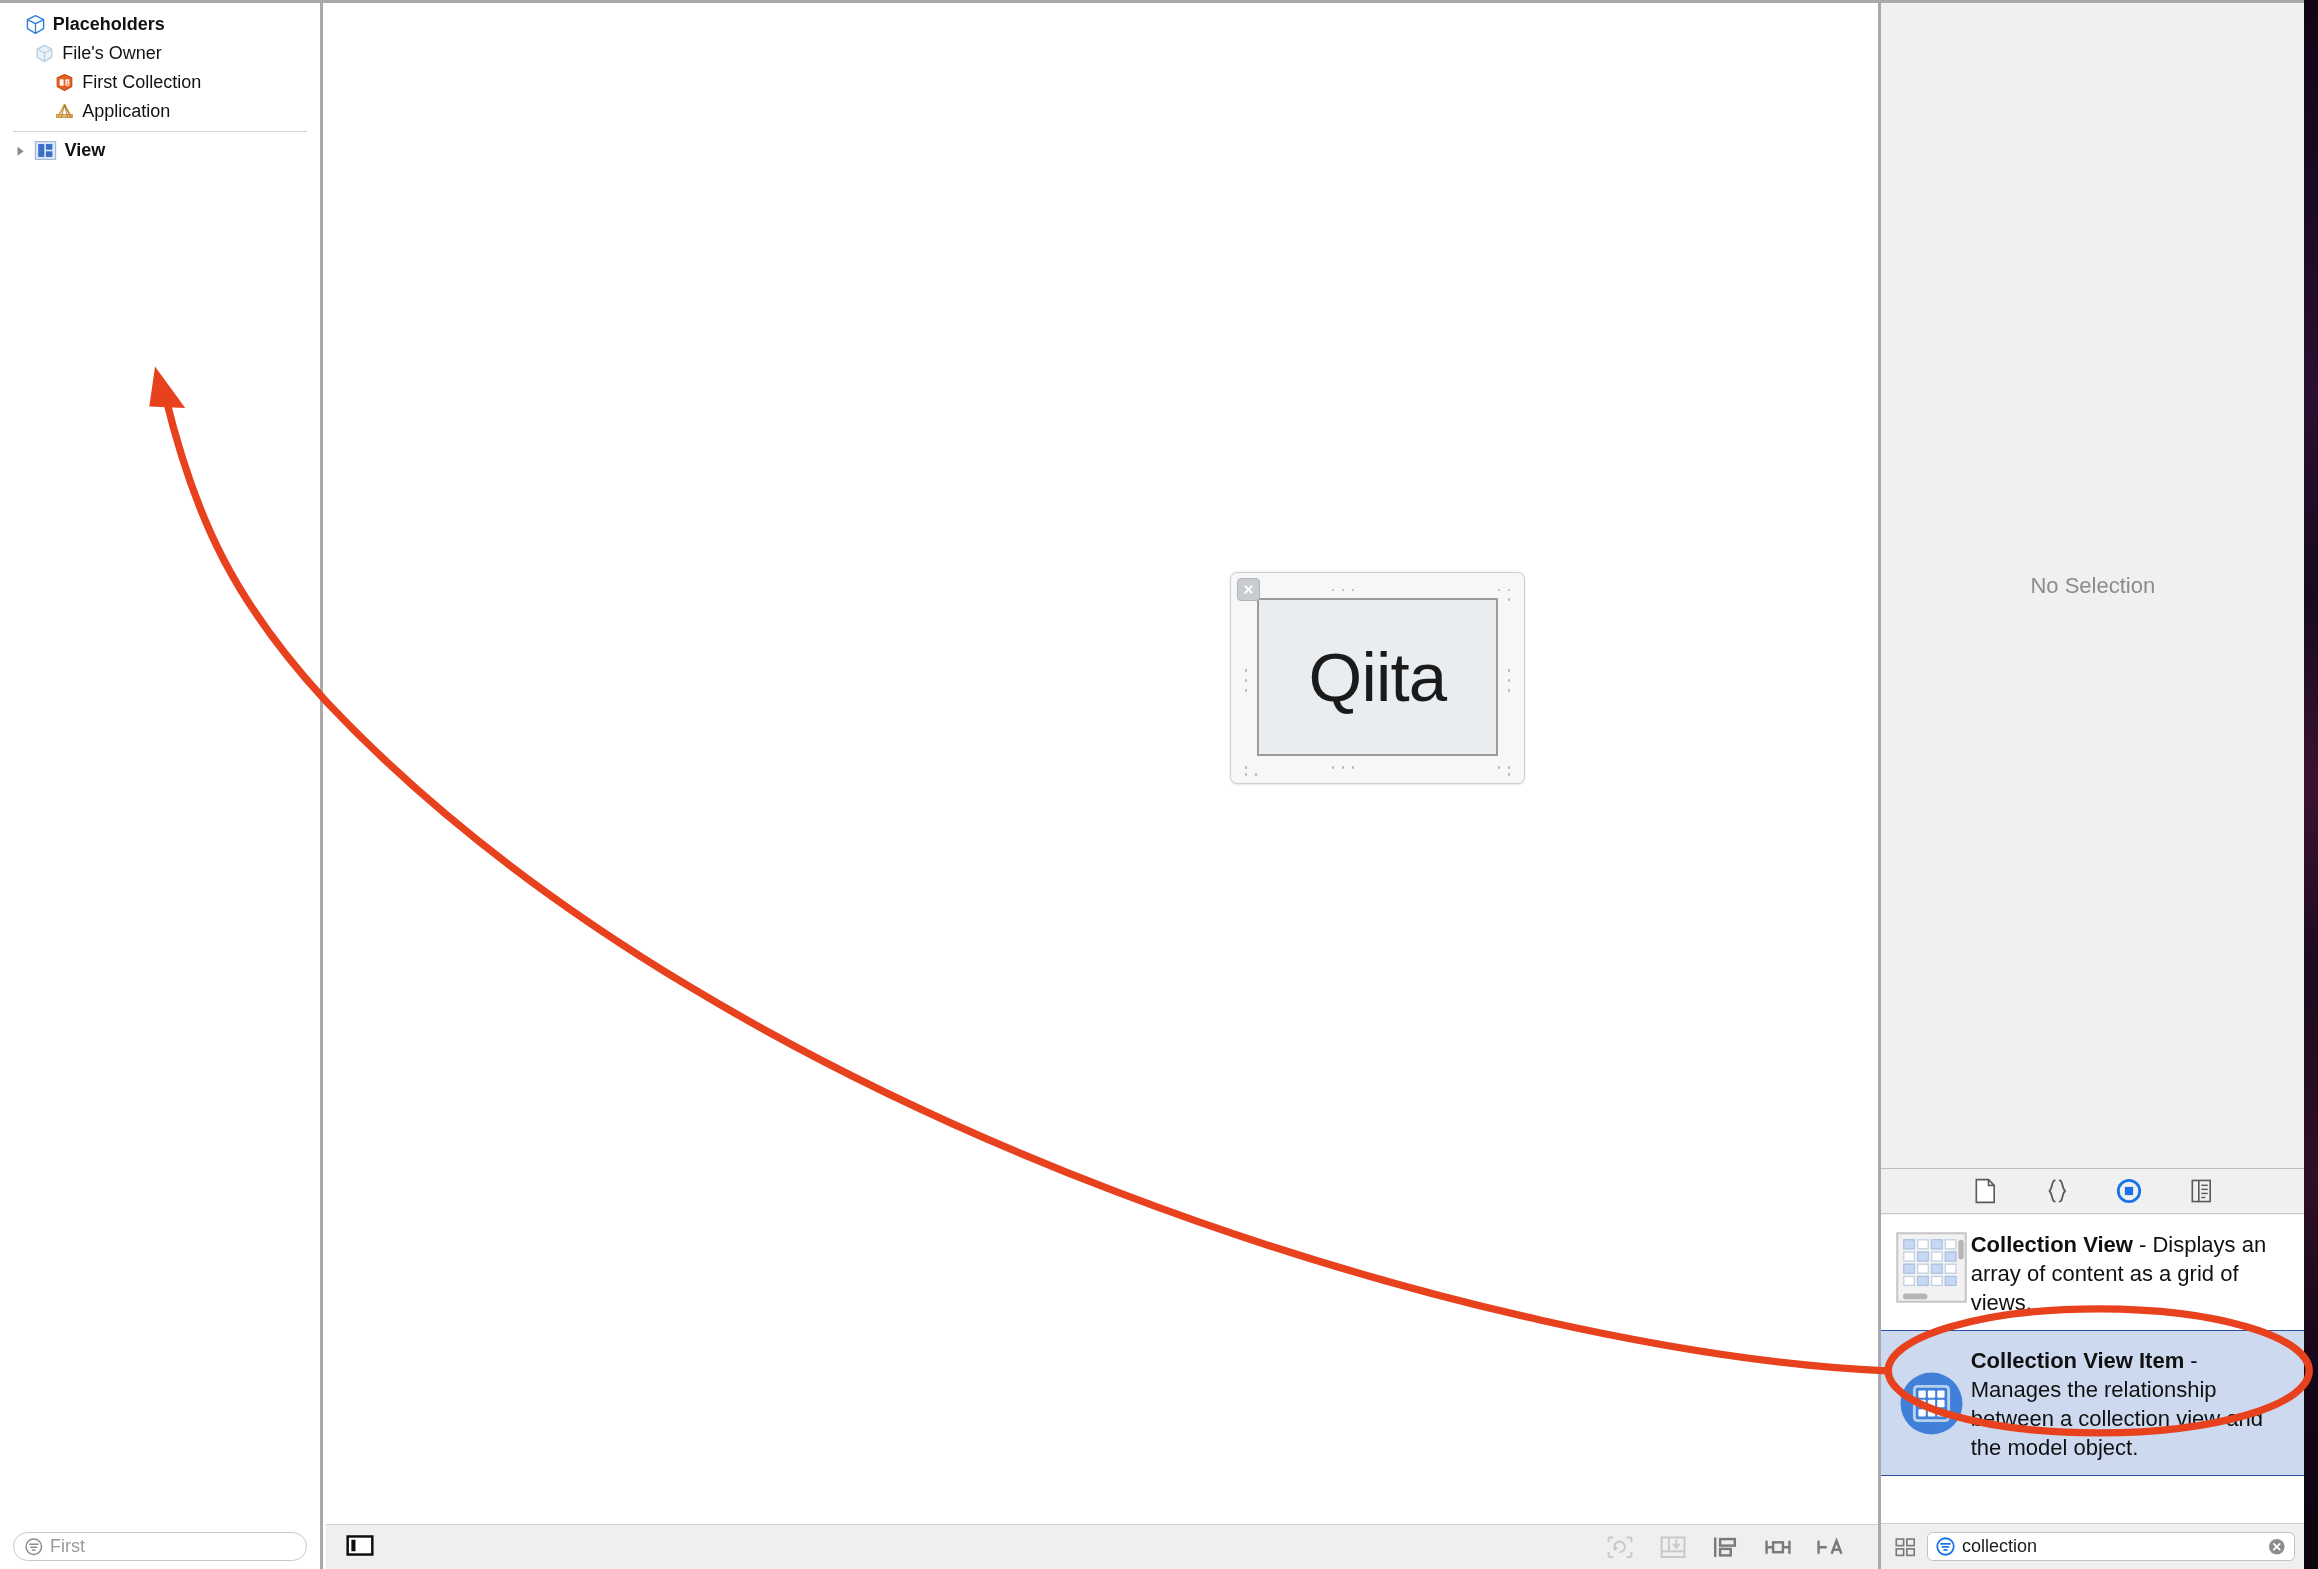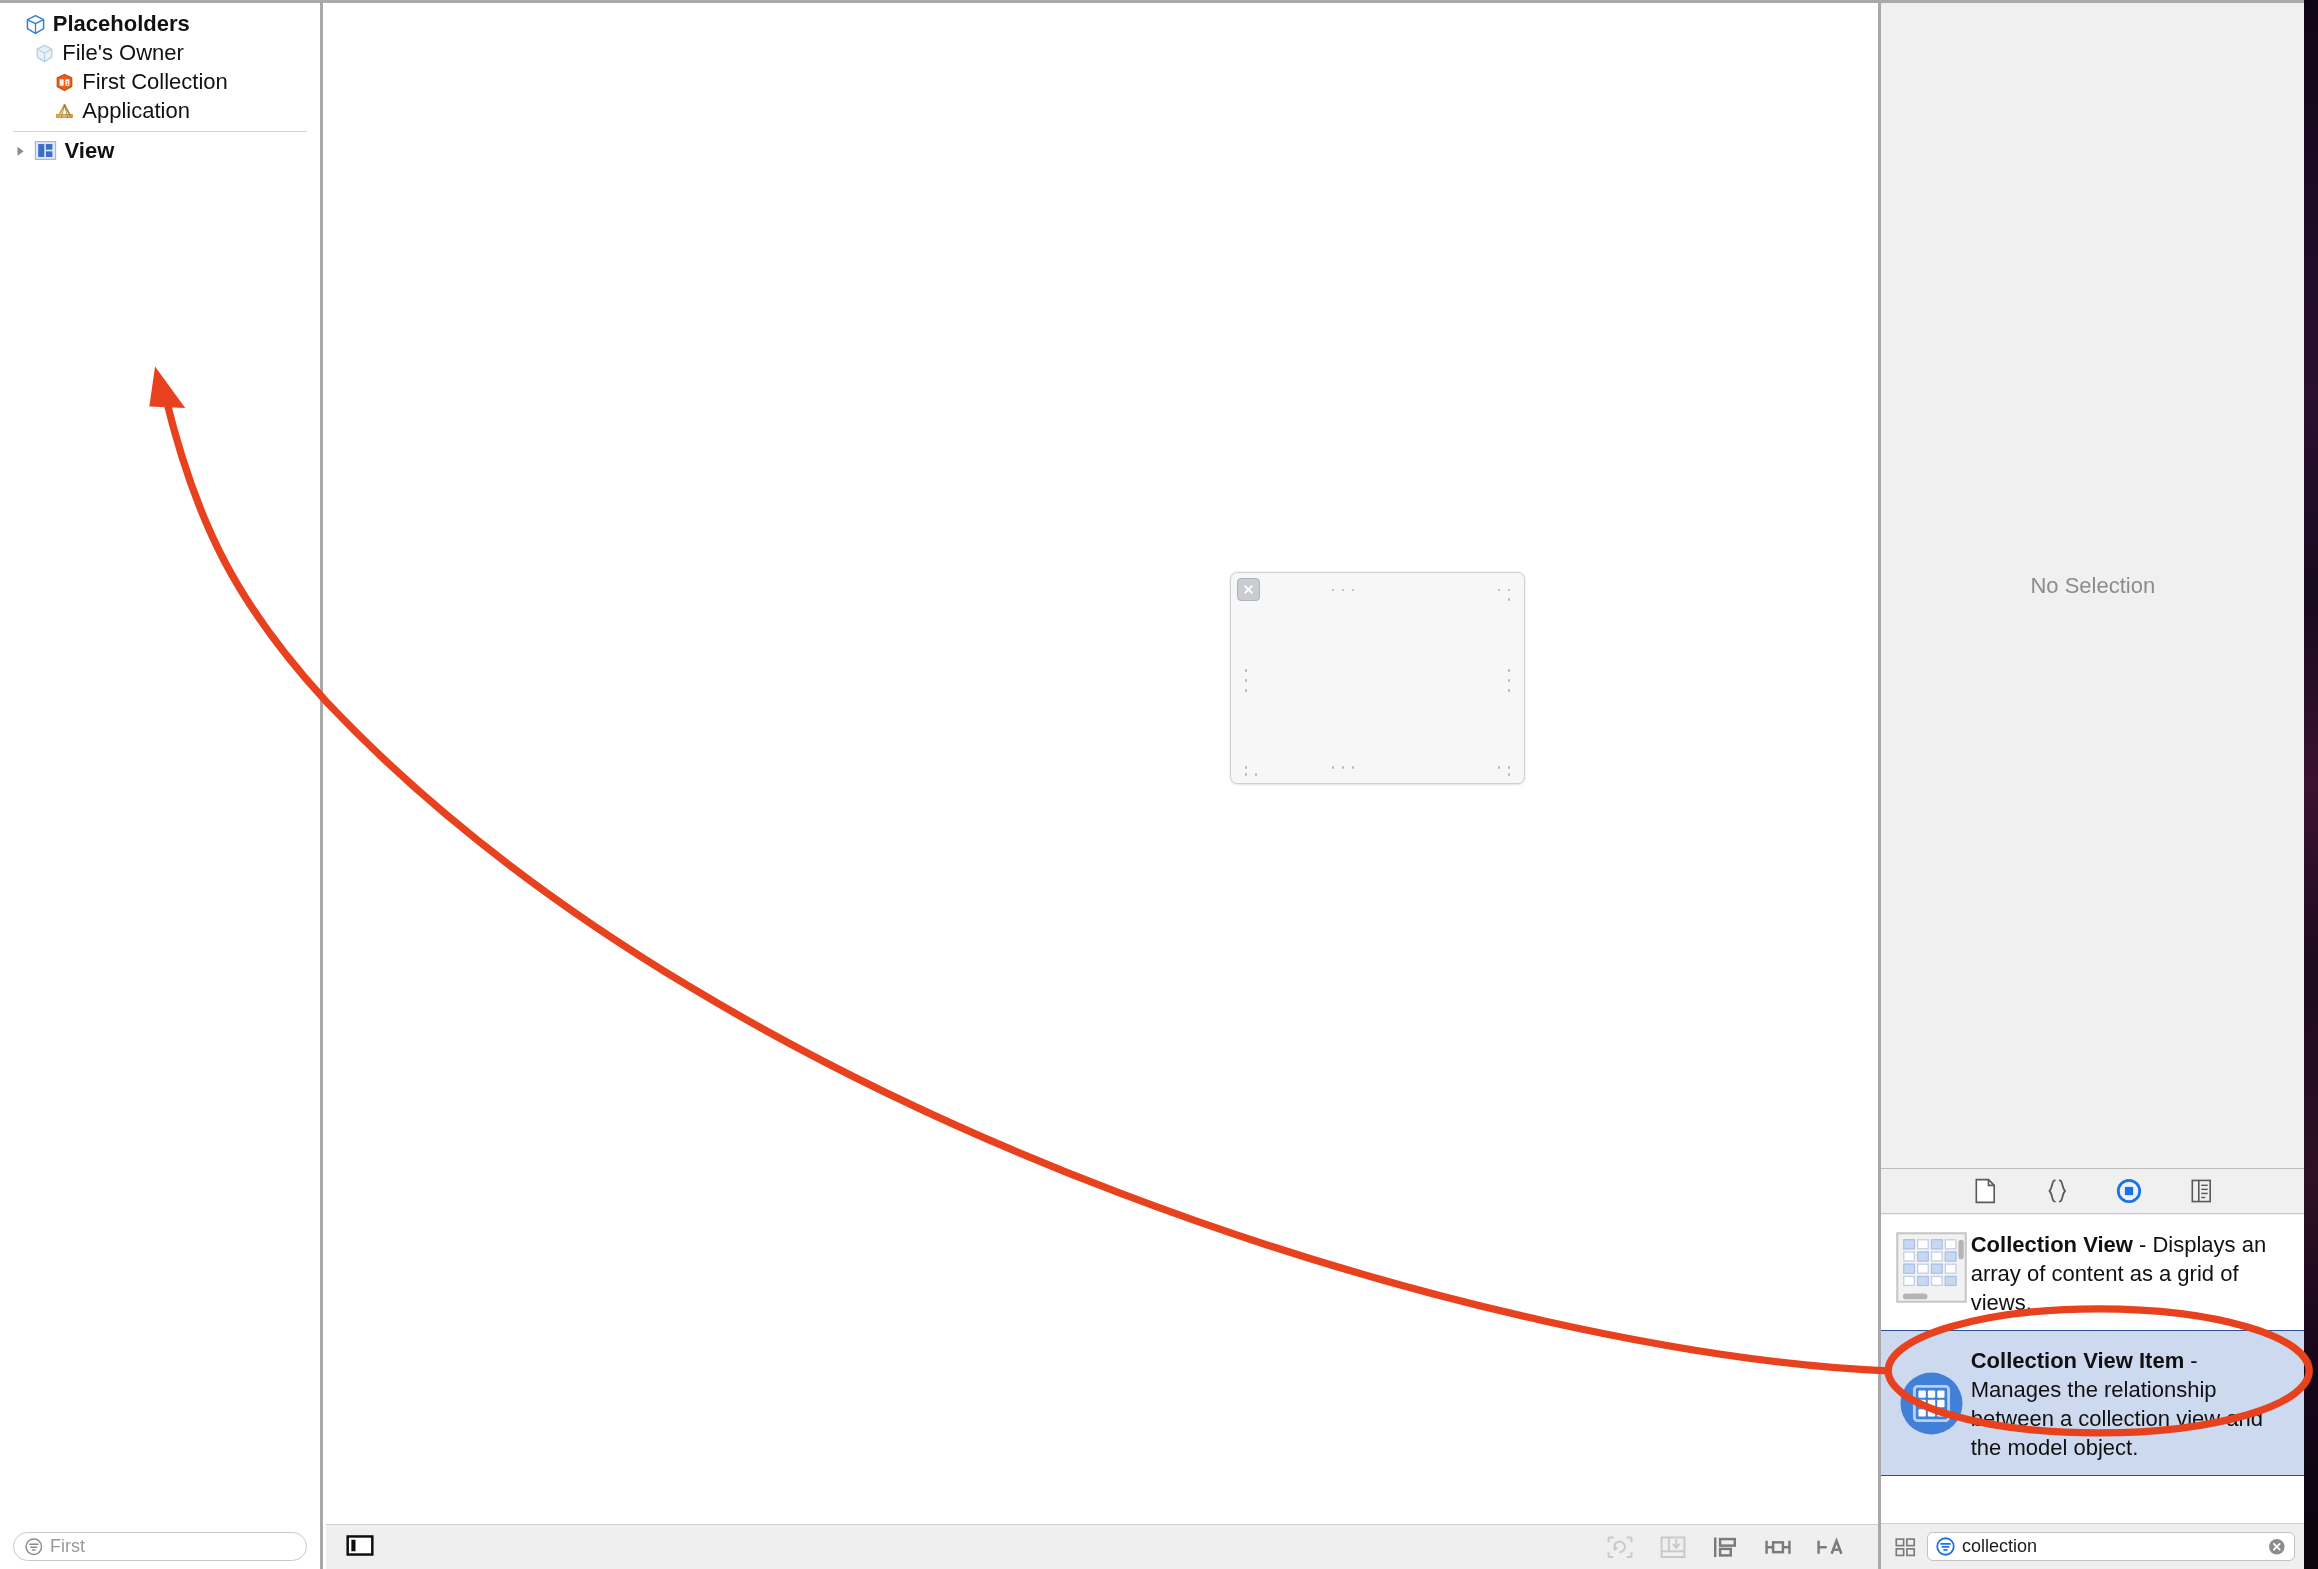--- a/index.html
+++ b/index.html
@@ -52,21 +52,21 @@
     box-sizing: border-box;
   }
   .tree-row .twisty {
     width: 18px;
     flex: 0 0 18px;
     display: flex;
     align-items: center;
     justify-content: center;
   }
   .tree-row .label {
-    font-size: 22px;
+    font-size: 18px;
     color: #121212;
     white-space: nowrap;
   }
   .tree-row .label.bold { font-weight: bold; }
   .ic {
     flex: 0 0 auto;
     display: inline-flex;
     align-items: center;
     justify-content: center;
     margin-right: 7.3px;
@@ -402,20 +402,23 @@
       <div class="dot" style="left:268px; top:16.3px;"></div>
       <div class="dot" style="left:278px; top:16.3px;"></div>
       <div class="dot" style="left:278px; top:26px;"></div>
       <div class="dot" style="left:14.7px; top:194px;"></div>
       <div class="dot" style="left:24.5px; top:201px;"></div>
       <div class="dot" style="left:14.7px; top:201px;"></div>
       <div class="dot" style="left:268px; top:194px;"></div>
       <div class="dot" style="left:278px; top:194px;"></div>
       <div class="dot" style="left:278px; top:201px;"></div>
 
+      <div id="canvas-object-inner">
+        <span id="canvas-object-label">Qiita</span>
+      </div>
 
       <div id="canvas-close-badge">
         <svg width="13" height="13" viewBox="0 0 16 16">
           <line x1="4" y1="4" x2="12" y2="12" stroke="#ffffff" stroke-width="2.2" stroke-linecap="round"></line>
           <line x1="12" y1="4" x2="4" y2="12" stroke="#ffffff" stroke-width="2.2" stroke-linecap="round"></line>
         </svg>
       </div>
     </div>
   </div>
 

